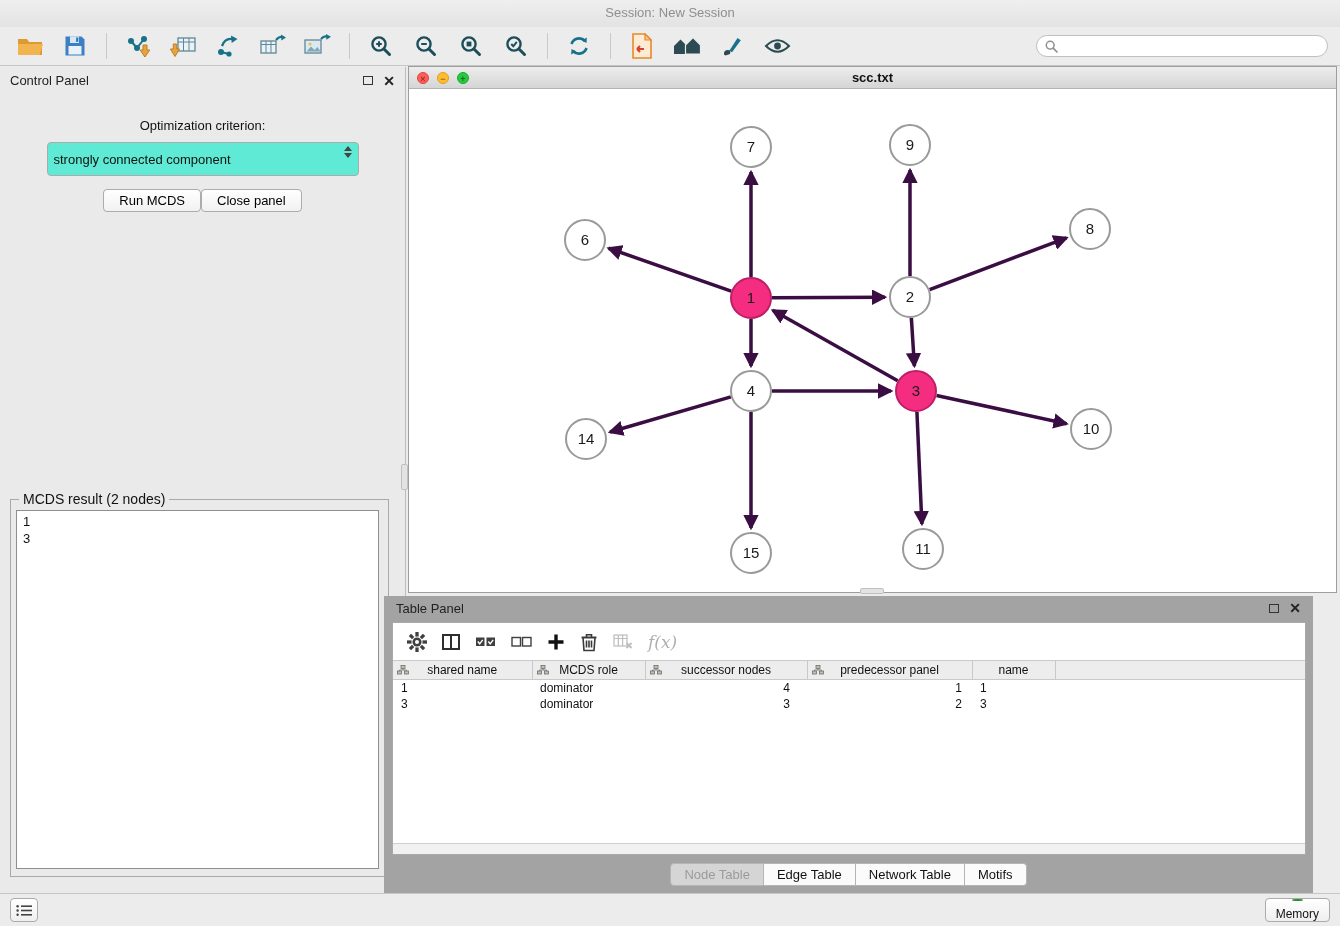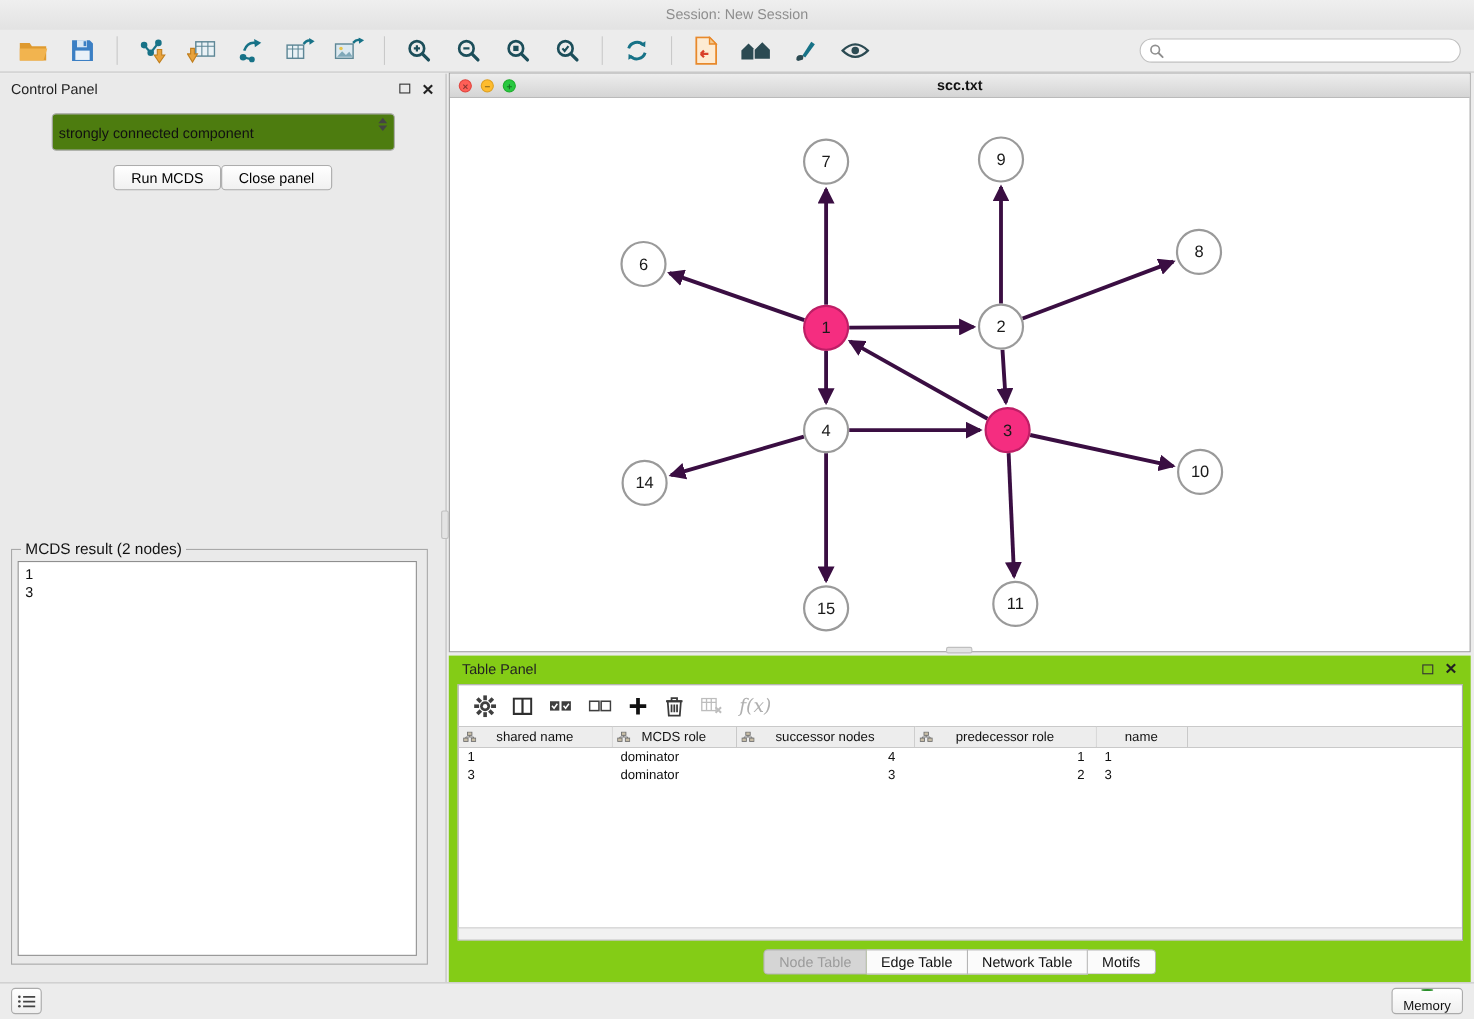--- a/index.html
+++ b/index.html
@@ -31,21 +31,21 @@
   .panel-header { height:27px; display:flex; align-items:center; padding:4px 10px; gap:10px; }
   .panel-title { flex:1; color:#222; }
   .float-ico { width:10px; height:9px; border:1.5px solid #333; display:inline-block; }
   .close-ico { font-weight:700; font-size:14px; color:#222; line-height:10px; }
   .seg-tabs { display:flex; justify-content:center; margin-top:1px; }
   .seg-tab { padding:3px 13px; background:#FBFBFB; border:1px solid #B5B5B5; border-left:none; cursor:default; }
   .seg-tab:first-child { border-left:1px solid #B5B5B5; border-radius:4px 0 0 4px; }
   .seg-tab:last-child { border-radius:0 4px 4px 0; }
   .seg-tab.selected { background:#D5D5D5; color:#9B9B9B; }
   .opt-label { text-align:center; margin-top:24px; }
-  .cp-select { width:312px; height:23px; margin:9px auto 0; background:#4d7c0f;
+  .cp-select { width:312px; height:23px; margin:9px auto 0; background:#5eead4;
     border:1px solid #ABABAB; border-radius:4px; display:flex; align-items:center;
     padding:16px 6px; position:relative; }
   .cp-select .arrows { position:absolute; right:6px; top:3px; display:flex; flex-direction:column; gap:2px; }
   .cp-select .arrows i { display:block; width:0; height:0; border-left:4px solid transparent; border-right:4px solid transparent; }
   .cp-select .arrows i.up { border-bottom:5px solid #444; }
   .cp-select .arrows i.down { border-top:5px solid #444; }
   .cp-buttons { display:flex; justify-content:center; gap:0; margin-top:13px; }
   .mac-btn { background:linear-gradient(#FFFFFF,#F1F1F1); border:1px solid #ACACAC;
     border-radius:4px; padding:3px 15px; font-size:13px; }
   .result-fieldset { position:absolute; left:10px; right:16px; top:424px; bottom:16px;
@@ -69,21 +69,21 @@
   .light.green { background:#28C840; border:1px solid #1DAD2B; }
   #graph-svg text { font-family:"Liberation Sans",sans-serif; }
   #arrowhead-path { fill:#3A0E42; }
 
   .splitter-v { position:absolute; left:401px; top:464px; width:7px; height:26px;
     background:#E3E3E3; border:1px solid #BFBFBF; border-radius:2px; }
   .splitter-h { position:absolute; left:860px; top:588px; width:24px; height:6px;
     background:#E3E3E3; border:1px solid #BFBFBF; border-radius:2px; }
 
   
-  .table-panel { position:absolute; left:408px; top:596px; width:929px; height:297px; background:#84cc16; }
+  .table-panel { position:absolute; left:384px; top:596px; width:929px; height:297px; background:#a3a3a3; }
   .tp-header { height:24px; display:flex; align-items:center; padding:0 12px; gap:10px; }
   .table-wrap { position:absolute; left:8px; right:7px; top:26px; bottom:38px;
     background:#fff; border:1px solid #A9A9A9; }
   .tp-toolbar { height:37px; display:flex; align-items:center; gap:15px; padding:0 14px; }
   .tp-btn { display:flex; align-items:center; justify-content:center; }
   .fx-label { font-family:"DejaVu Serif",serif; font-style:italic; font-size:17px; color:#AFAFAF; }
   .node-table { border-collapse:collapse; width:100%; table-layout:fixed; font-size:12px; }
   .node-table thead th { background:#EDEDED; border:1px solid #C9C9C9; border-top:1px solid #C9C9C9;
     height:19px; font-weight:400; position:relative; text-align:center; }
   .node-table thead th:first-child { border-left:none; }
@@ -265,20 +265,21 @@
   </div>
 </div>
 
 <div class="control-panel">
   <div class="panel-header">
     <span class="panel-title">Control Panel</span>
     <span class="float-ico"></span>
     <span class="close-ico">✕</span>
   </div>
 
+  <div class="opt-label">Optimization criterion:</div>
 
   <div class="cp-select">
     <span>strongly connected component</span>
     <span class="arrows">
         <i class="up"></i>
         <i class="down"></i>
       </span>
   </div>
 
   <div class="cp-buttons">
@@ -499,21 +500,21 @@
           </th>
           <th>
             <svg class="col-ico" width="12" height="10" viewBox="0 0 12 10">
                 <g fill="#C9BFA8" stroke="#6E6E6E" stroke-width="0.8">
                   <rect x="4" y="0.5" width="4" height="3"></rect>
                   <rect x="0.5" y="6" width="4" height="3"></rect>
                   <rect x="7.5" y="6" width="4" height="3"></rect>
                 </g>
                 <path d="M6 3.5 V5 M2.5 6 V5 h7 v1" stroke="#6E6E6E" fill="none" stroke-width="0.8"></path>
               </svg>
-            <span>predecessor role</span>
+            <span>predecessor panel</span>
           </th>
           <th>
             <span>name</span>
           </th>
           <th></th>
         </tr>
       </thead>
       <tbody>
           <tr>
             <td>1</td>

